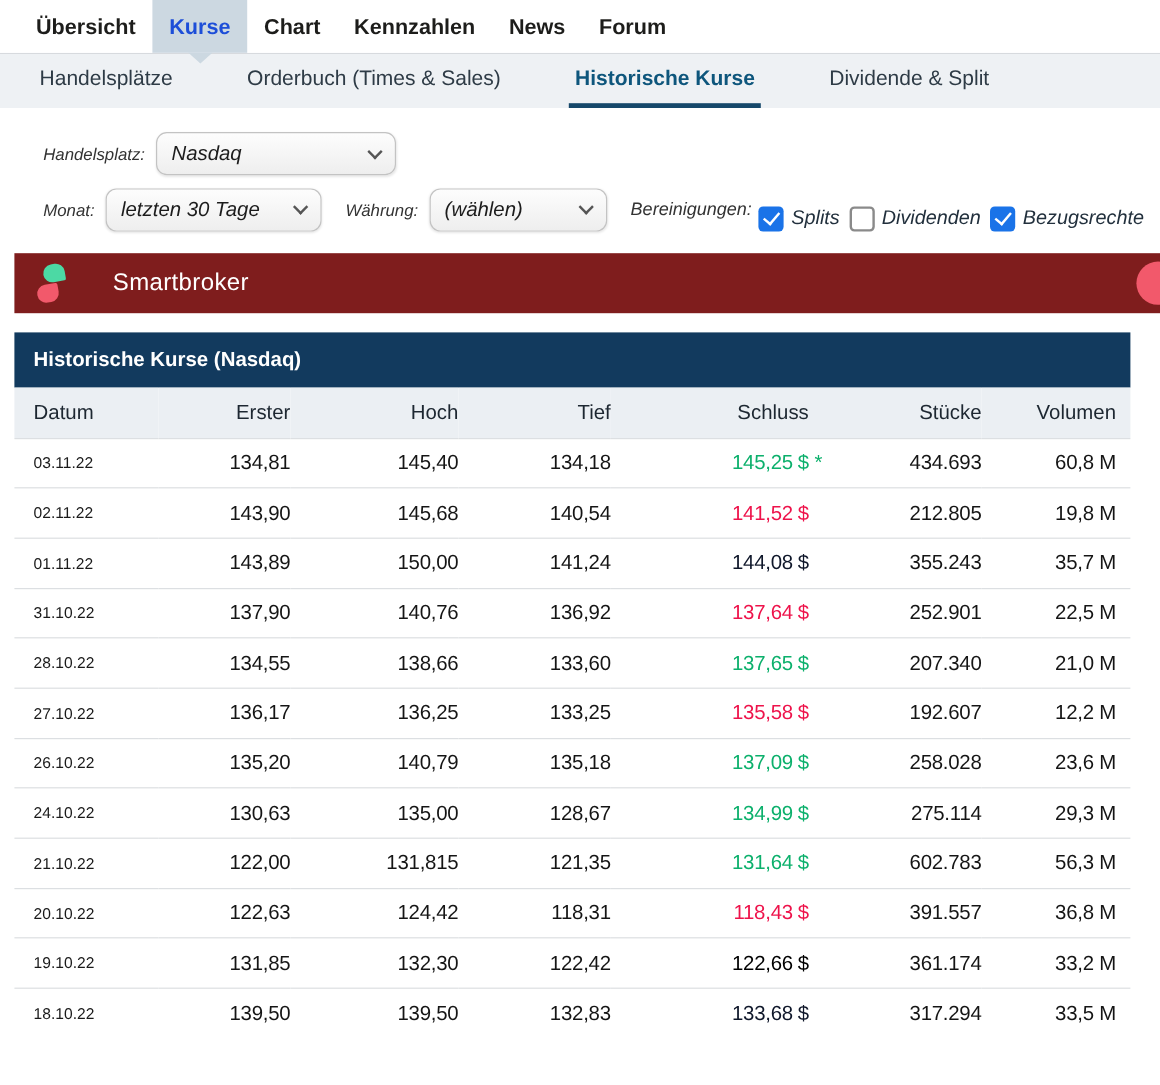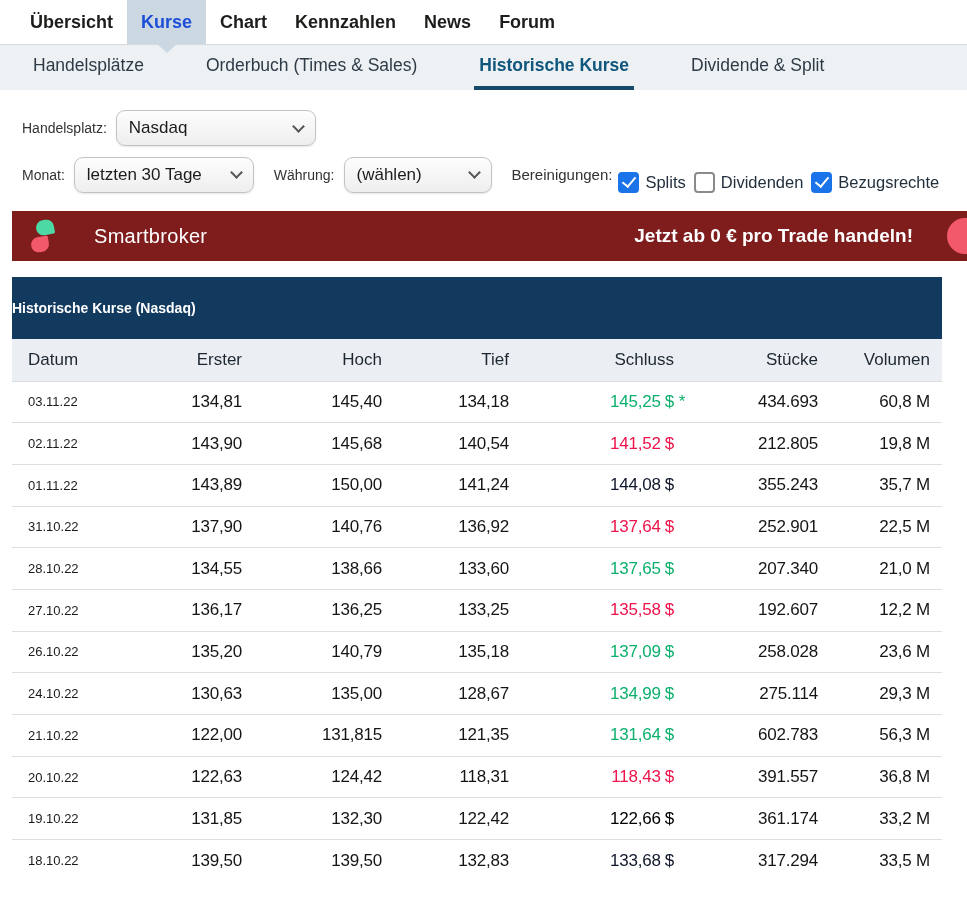--- a/index.html
+++ b/index.html
@@ -15,21 +15,21 @@
             border:10px solid transparent; border-top:9px solid #ccd8e1; border-bottom:0; }
 
   
   .subnav { height:46px; background:#eef1f4; border-top:1px solid #d7dade; display:flex;
             padding-left:28px; font-size:17.5px; }
   .subnav-item { display:flex; align-items:center; padding:0 5px; margin-right:52px; color:#2e3b46;
             border-bottom:4px solid transparent; cursor:pointer; }
   .subnav-item.active { color:#0e567c; font-weight:bold; border-bottom-color:#16486a; }
 
   
-  .filters { padding-left:22px; margin-top:20px; }
+  .filters { padding-left:36px; margin-top:20px;font-style:italic; }
   .filter-row { display:flex; align-items:center; margin-bottom:10px; }
   .flabel { font-size:14px; color:#333; margin-right:9px; white-space:nowrap; }
   .select { display:inline-flex; align-items:center; justify-content:space-between; height:36px;
             border:1px solid #c3c3c3; border-radius:9px; background:linear-gradient(#fdfdfd,#eeeeee);
             padding:0 12px; font-size:17px; color:#1c1c1c; box-shadow:0 1px 2px rgba(0,0,0,.10); cursor:pointer; }
   .w200 { width:200px; } .w180 { width:180px; } .w128 { width:148px; }
   .chev { width:9px; height:9px; border-right:2px solid #555; border-bottom:2px solid #555;
             transform:rotate(45deg); margin-top:-4px; flex:0 0 auto; margin-left:8px; }
   .gap { width:20px; }
   .cbgroup { display:flex; align-items:center;margin-top:16px; }
@@ -49,22 +49,22 @@
             border-radius:10px 10px 2px 10px; transform:rotate(-10deg); }
   .logo .bot { position:absolute; bottom:1px; left:1px; width:18px; height:15px; background:#f2596b;
             border-radius:10px 2px 10px 10px; transform:rotate(-10deg); }
   .brand-text { color:#fff; font-size:20px; margin-left:11px; letter-spacing:.3px; }
   .banner-msg { margin-left:auto; color:#fff; font-weight:bold; font-size:19px; margin-right:28px; }
   .banner-circle { position:absolute; right:-16px; top:50%; transform:translateY(-50%);
             width:36px; height:36px; border-radius:50%; background:#f2596b; }
 
   
   .card { margin:16px 0 0 12px; width:930px; }
-  .card-title { height:62px; background:#123a5e; color:#fff; font-weight:bold; font-size:14px;
-            display:flex; align-items:center; }
+  .card-title { height:46px; background:#123a5e; color:#fff; font-weight:bold; font-size:17px;
+            display:flex; align-items:center; padding-left:16px; }
   table { width:930px; border-collapse:collapse; table-layout:fixed; }
   thead th { background:#ebeff3; height:42px; font-weight:normal; color:#1d2731; text-align:right;
             font-size:17px; }
   th.h-datum { text-align:left; padding-left:16px; }
   th.h-schluss { padding-right:16px; }
   th.h-volumen { padding-right:12px; }
   tbody td { height:41.7px; border-top:1px solid #dcdfe2; text-align:right; color:#151515;
             font-size:17px; letter-spacing:-0.2px; }
   td.c-datum { text-align:left; padding-left:16px; font-size:13px; letter-spacing:0; color:#1a1a1a; }
   td.c-volumen { padding-right:12px; }
@@ -132,21 +132,20 @@
       </div>
   </div>
 </div>
 
 <a class="banner">
   <span class="logo">
       <span class="top"></span>
       <span class="bot"></span>
     </span>
   <span class="brand-text">Smartbroker</span>
-  <span class="banner-msg">Jetzt ab 0 € pro Trade handeln!</span>
   <span class="banner-circle"></span>
 </a>
 
 <div class="card">
   <div class="card-title">Historische Kurse (Nasdaq)</div>
   <table>
     <colgroup>
       <col style="width:120px">
         <col style="width:110px">
         <col style="width:140px">

